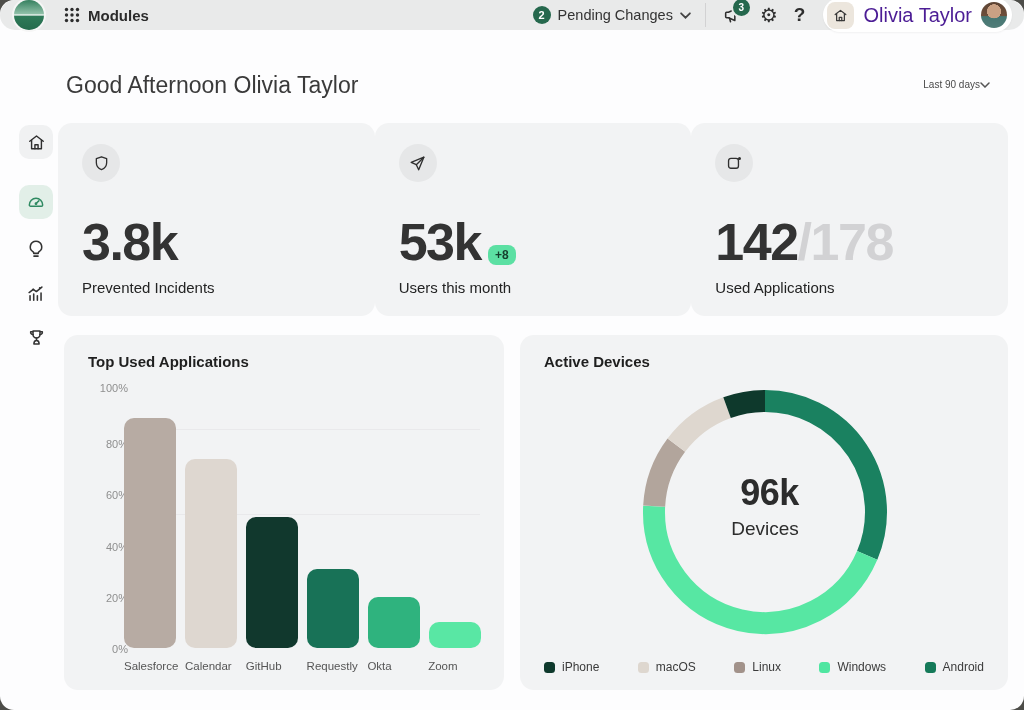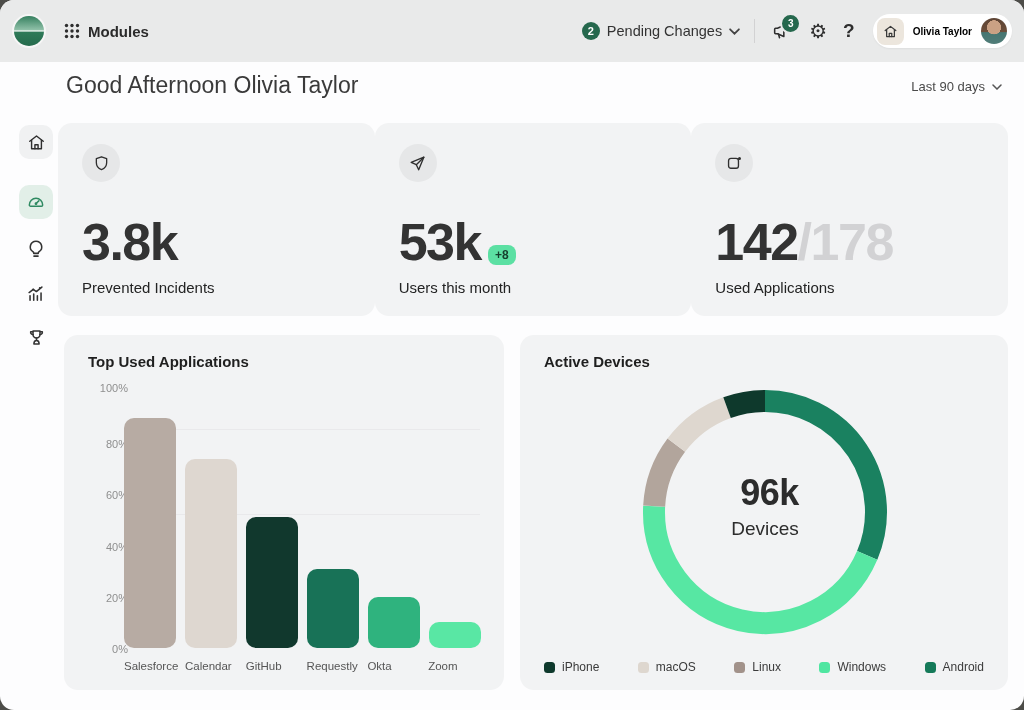--- a/index.html
+++ b/index.html
@@ -1,21 +1,21 @@
 <!DOCTYPE html>
 <html><head>
 <meta charset="utf-8">
 <style>
   html,body{margin:0;padding:0;width:1024px;height:710px;background:#4d4d49;
     font-family:"Liberation Sans","DejaVu Sans",sans-serif;}
   .window{position:relative;width:1024px;height:710px;border-radius:14px;overflow:hidden;
     background:#fdfdfe;}
   
-  .topbar{position:absolute;top:0;left:0;right:0;height:62px;background:#e9eaea;
-    display:flex;align-items:center;padding:0 12px 0 14px;box-sizing:border-box;}
+  .topbar{position:absolute;top:0;left:0;right:0;height:30px;background:#e9eaea;
+    display:flex;align-items:center;padding:0 12px 0 14px;box-sizing:border-box;border-radius:21px;}
   .logo{width:30px;height:30px;border-radius:50%;flex:0 0 auto;
     background:linear-gradient(180deg,#35805f 0%,#8fc0a8 46%,#ffffff 50%,#2e7a58 54%,#256b4d 100%);
     box-shadow:0 0 0 2px #f6f6f6;}
   .grid-btn{margin-left:20px;display:flex;align-items:center;gap:8px;cursor:pointer;}
   .modules-label{font-size:15px;font-weight:700;color:#2b2b2b;}
   .search{position:absolute;left:168px;top:8px;width:268px;height:30px;background:#fff;
     border:1px solid #e0e0e0;border-radius:16px;display:flex;align-items:center;gap:8px;
     padding:0 12px;box-sizing:border-box;box-shadow:0 1px 2px rgba(0,0,0,.05);}
   .search input{border:none;outline:none;background:transparent;font-size:14px;color:#444;
     width:100%;font-family:inherit;}
@@ -30,28 +30,28 @@
     justify-content:center;cursor:pointer;color:#2e2e2e;}
   .notif-badge{position:absolute;top:-7px;right:-8px;width:17px;height:17px;border-radius:50%;
     background:#25684d;color:#fff;font-size:10px;font-weight:700;display:flex;align-items:center;
     justify-content:center;border:2px solid #e9eaea;box-sizing:content-box;}
   .gear-glyph{font-size:20px;line-height:1;color:#2e2e2e;}
   .help-glyph{font-size:19px;font-weight:600;color:#2e2e2e;margin-right:18px;cursor:pointer;}
   .user-pill{background:#fff;border-radius:18px;height:34px;display:flex;align-items:center;
     gap:9px;padding:0 5px 0 4px;cursor:pointer;box-shadow:0 1px 2px rgba(0,0,0,.05);}
   .home-chip{width:27px;height:27px;border-radius:8px;background:#ece6dd;display:flex;
     align-items:center;justify-content:center;color:#3a3a3a;}
-  .user-name{font-size:10px;font-weight:700;color:#000000;}
+  .user-name{font-size:20px;font-weight:400;color:#4c1d95;}
   .avatar{width:26px;height:26px;border-radius:50%;
     background:radial-gradient(circle at 50% 36%,#caa184 0 33%,rgba(0,0,0,0) 34%),
     linear-gradient(180deg,#5d4434 0%,#6d4e3a 54%,#467672 56%,#517d78 100%);}
   
   .greeting{position:absolute;left:66px;top:72px;font-size:23px;font-weight:500;color:#3a3a3a;}
-  .range-picker{position:absolute;right:22px;top:79px;display:flex;align-items:center;gap:7px;
-    font-size:13px;color:#4a4a4a;cursor:pointer;}
+  .range-picker{position:absolute;right:34px;top:79px;display:flex;align-items:center;
+    font-size:10px;color:#4a4a4a;cursor:pointer;}
   
   .rail{position:absolute;left:18px;top:125px;width:36px;display:flex;flex-direction:column;
     align-items:center;}
   .rail-btn{width:34px;height:34px;border-radius:10px;display:flex;align-items:center;
     justify-content:center;cursor:pointer;color:#2f2f2f;background:#f0f1f2;}
   .rail-btn.active{background:#e2efe8;color:#2f8a62;margin-top:26px;}
   .rail-icon{margin-top:16px;color:#333;cursor:pointer;display:flex;align-items:center;
     justify-content:center;width:30px;height:28px;}
   
   .stats-row{position:absolute;left:58px;top:123px;right:16px;display:grid;

